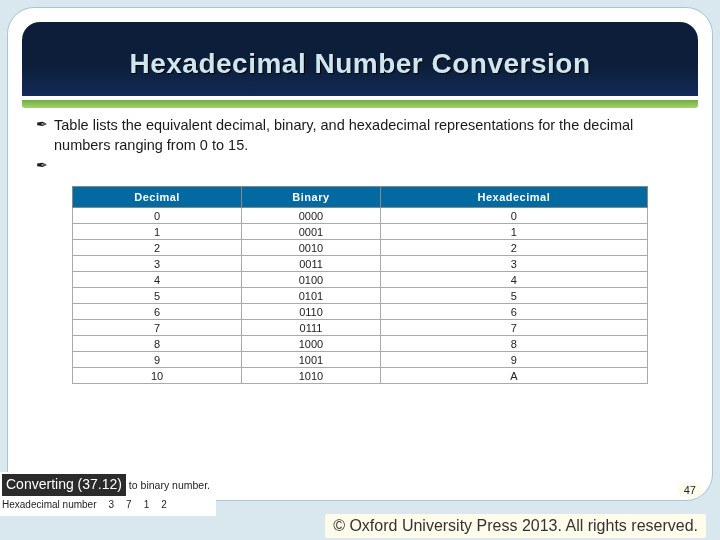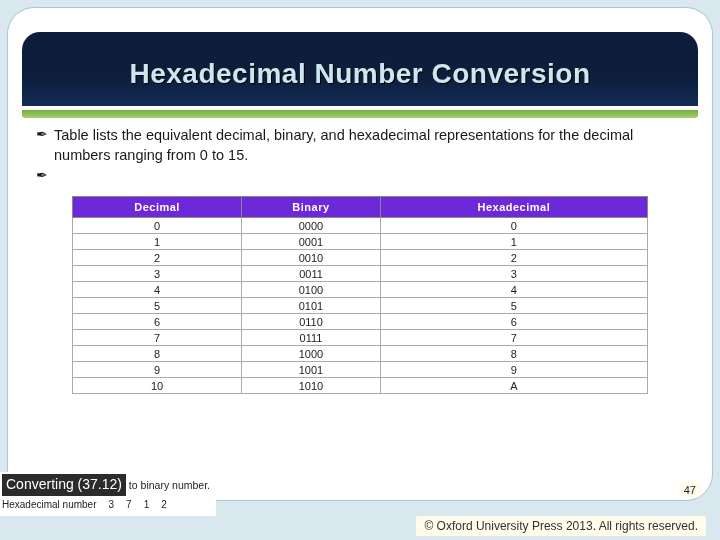--- a/index.html
+++ b/index.html
@@ -13,21 +13,21 @@
     position: absolute;
     left: 8px; top: 8px; right: 8px; bottom: 40px;
     background: #ffffff;
     border-radius: 26px;
     box-shadow: 0 0 0 1px #a7c6d4;
     overflow: hidden;
   }
   .header {
     background: linear-gradient(#0d1e3a, #0d1e3a 60%, #122b57);
     color: #fff;
-    margin: 24px 14px 4px 14px;
+    margin: 14px 14px 4px 14px;
     border-radius: 18px 18px 0 0;
     padding: 26px 10px 16px 10px;
     text-align: center;
   }
   
   .sep-green {
     height: 8px;
     margin: 0 14px;
     background: linear-gradient(#6db03f, #a5d06e);
     border-radius: 0 0 3px 3px;
@@ -55,21 +55,21 @@
     font-size: 14px;
   }
   .table-wrap {
     margin: 10px 36px 0 36px;
   }
   table.main {
     width: 100%; border-collapse: collapse;
     font-size: 11px;
   }
   table.main th {
-    background: #6d28d9; color: #fff;
+    background: #0369a1; color: #fff;
     font-weight: bold;
     padding: 4px 0;
     border: 1px solid #888;
     font-size: 11px;
     letter-spacing: .5px;
   }
   table.main td {
     border: 1px solid #aaa;
     text-align: center;
     padding: 1.5px 0;
@@ -114,21 +114,21 @@
   .footer {
     position: absolute;
     left: 0; right: 0; bottom: 0;
     height: 28px;
     display: flex;
     justify-content: flex-end;
     align-items: center;
     padding-right: 14px;
   }
   .footer span {
-    font-size: 12px;
+    font-size: 16px;
     color: #333;
     background: #fffceb;
     padding: 3px 8px;
     border-radius: 2px;
   }
 </style>
 </head>
 <body>
 
 <div class="card">

